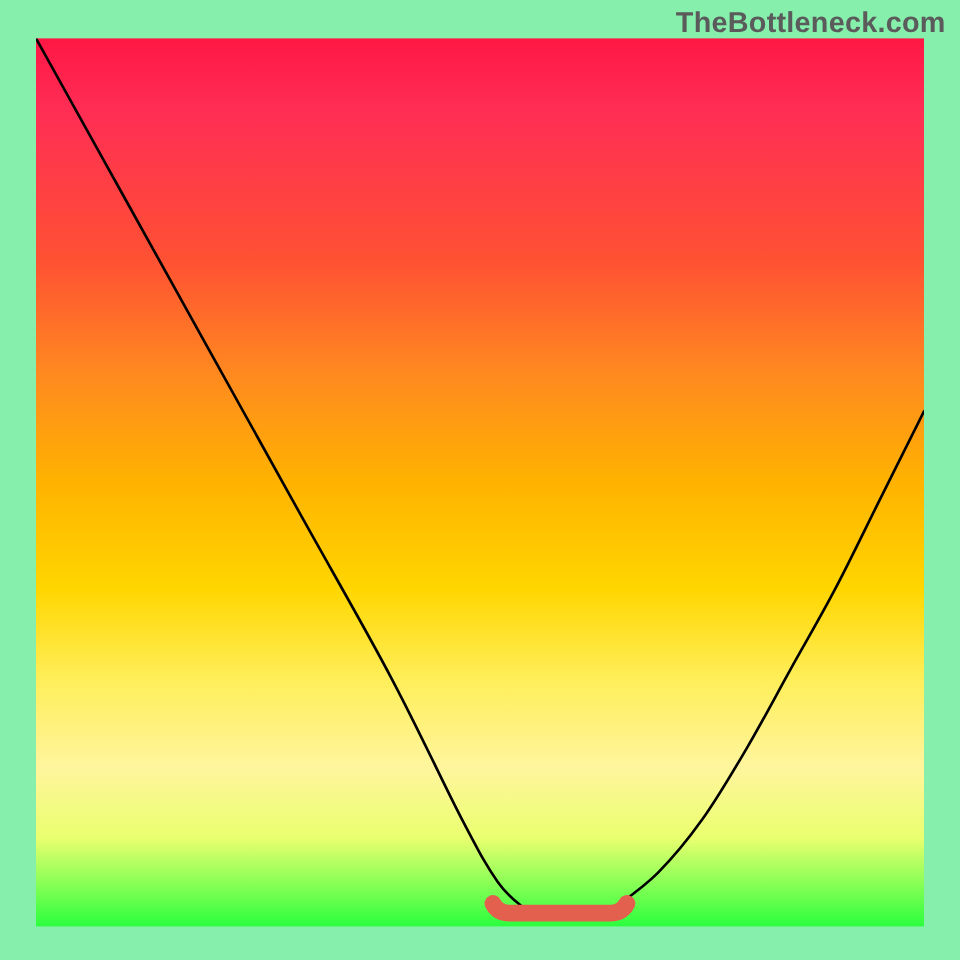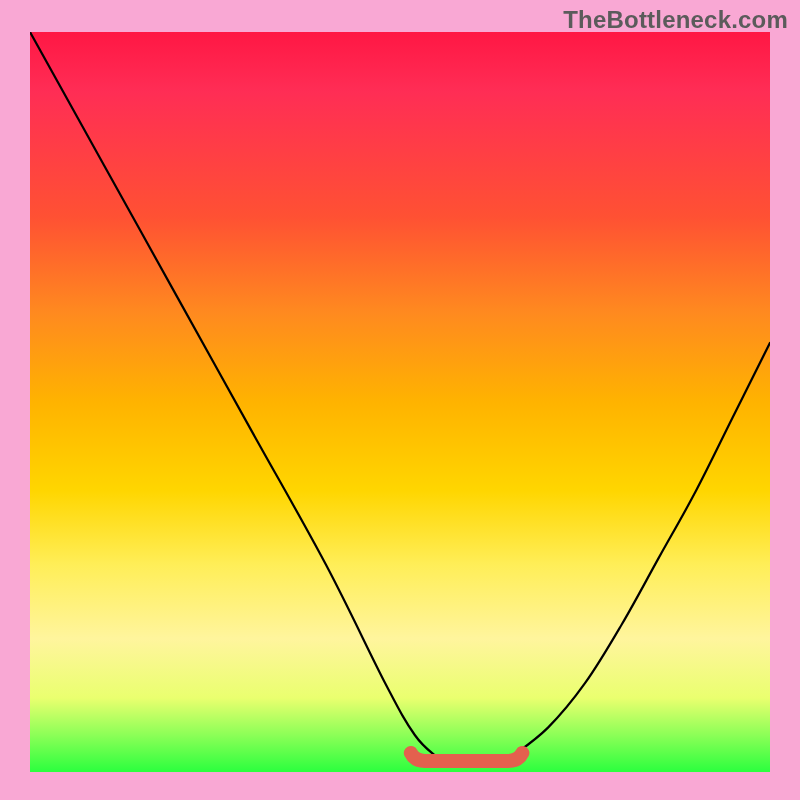--- a/index.html
+++ b/index.html
@@ -8,21 +8,21 @@
     width: 800px;
     height: 800px;
     background: #000;
     overflow: hidden;
     font-family: Arial, Helvetica, sans-serif;
   }
   .frame {
     position: relative;
     width: 800px;
     height: 800px;
-    background: #f9a8d4;
+    background: #86efac;
   }
   .watermark {
     position: absolute;
     top: 6px;
     right: 12px;
     color: #5b5b5b;
     font-size: 24px;
     font-weight: 600;
     letter-spacing: 0.2px;
     z-index: 10;

